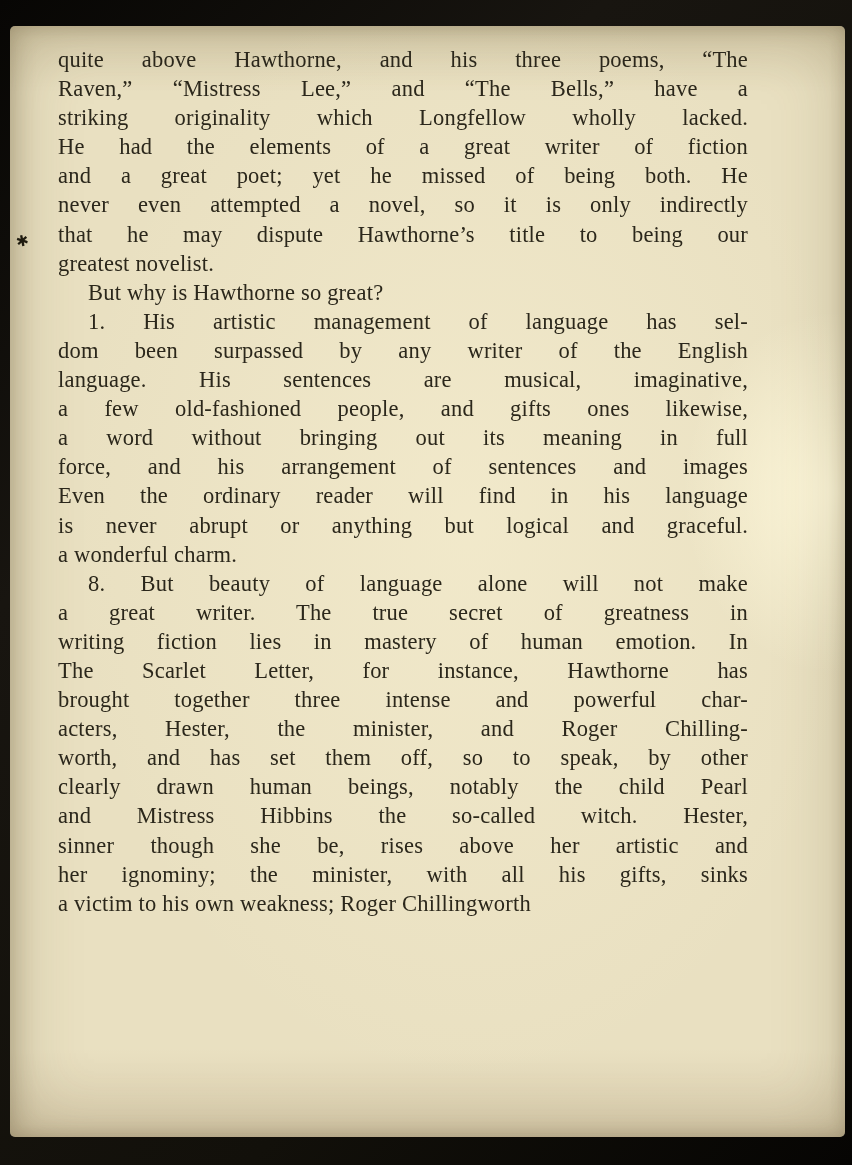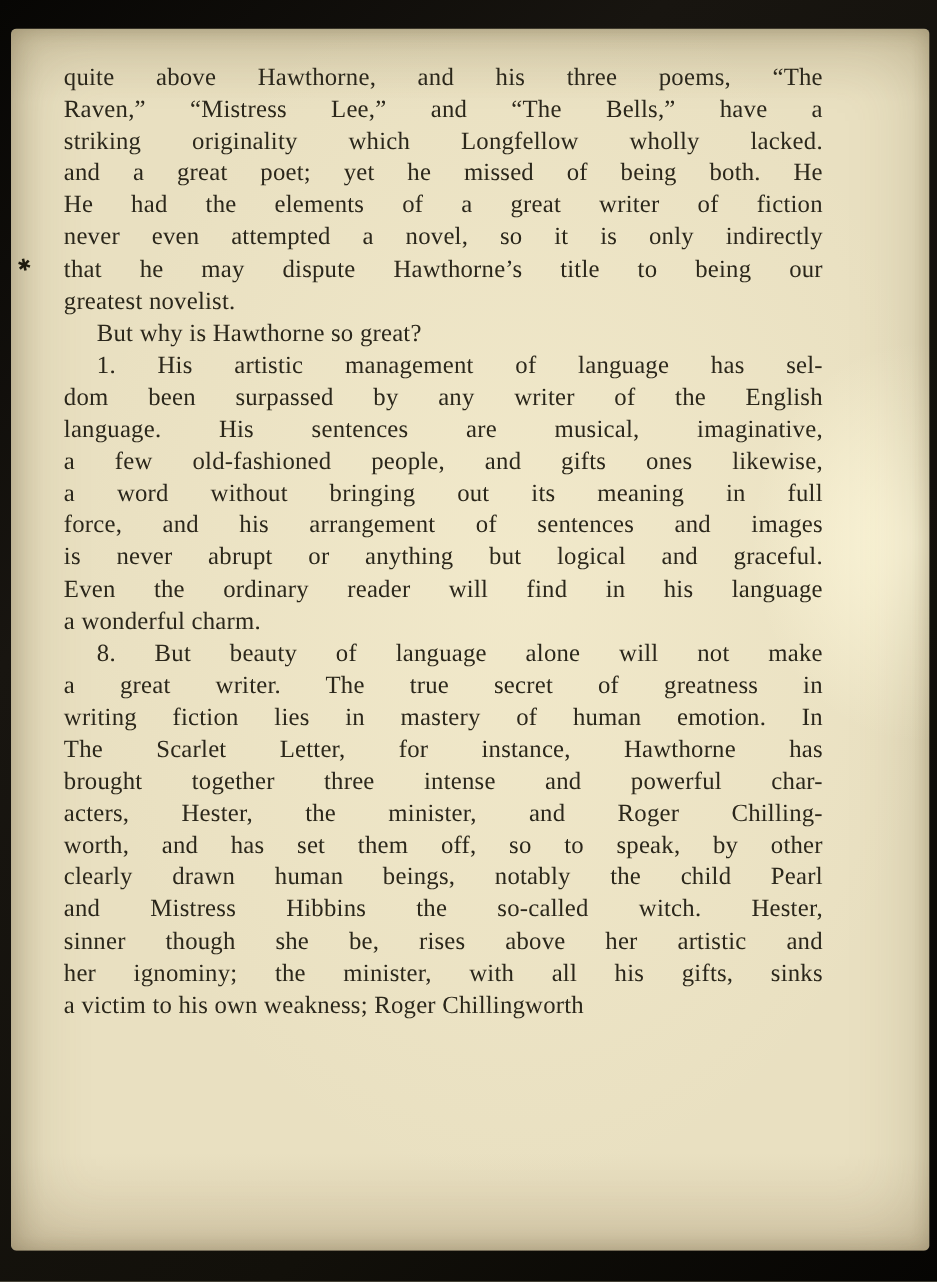--- a/index.html
+++ b/index.html
@@ -51,21 +51,21 @@
   .page-number {
     position: absolute;
     right: 10px;
     top: -2px;
     font-size: 26px;
     color: #262217;
     font-weight: 500;
   }
   .page-body {
     width: 690px;
-    margin: 29px 0 0 48px;
+    margin: 19px 0 0 48px;
     font-size: 22.5px;
     line-height: 29.1px;
     color: #2b271b;
     letter-spacing: 0.2px;
   }
   .paragraph { margin: 0; }
   .paragraph.indent .line:first-child { text-indent: 30px; }
   .line {
     text-align: justify;
     text-align-last: justify;
@@ -89,38 +89,38 @@
 
     <span class="margin-mark">✱</span>
 
 
     <div class="page-body">
 
     <div class="paragraph">
           <div class="line">quite above Hawthorne, and his three poems, “The</div>
           <div class="line">Raven,” “Mistress Lee,” and “The Bells,” have a</div>
           <div class="line">striking originality which Longfellow wholly lacked.</div>
+          <div class="line">He had the elements of a great writer of fiction</div>
           <div class="line">and a great poet; yet he missed of being both. He</div>
-          <div class="line">He had the elements of a great writer of fiction</div>
           <div class="line">never even attempted a novel, so it is only indirectly</div>
           <div class="line">that he may dispute Hawthorne’s title to being our</div>
           <div class="line last">greatest novelist.</div>
         </div>
         <div class="paragraph indent">
           <div class="line last">But why is Hawthorne so great?</div>
         </div>
         <div class="paragraph indent">
           <div class="line">1. His artistic management of language has sel-</div>
           <div class="line">dom been surpassed by any writer of the English</div>
           <div class="line">language. His sentences are musical, imaginative,</div>
           <div class="line">a few old-fashioned people, and gifts ones likewise,</div>
           <div class="line">a word without bringing out its meaning in full</div>
           <div class="line">force, and his arrangement of sentences and images</div>
+          <div class="line">Even the ordinary reader will find in his language</div>
           <div class="line">is never abrupt or anything but logical and graceful.</div>
-          <div class="line">Even the ordinary reader will find in his language</div>
           <div class="line last">a wonderful charm.</div>
         </div>
         <div class="paragraph indent">
           <div class="line">8. But beauty of language alone will not make</div>
           <div class="line">a great writer. The true secret of greatness in</div>
           <div class="line">writing fiction lies in mastery of human emotion. In</div>
           <div class="line">The Scarlet Letter, for instance, Hawthorne has</div>
           <div class="line">brought together three intense and powerful char-</div>
           <div class="line">acters, Hester, the minister, and Roger Chilling-</div>
           <div class="line">worth, and has set them off, so to speak, by other</div>

